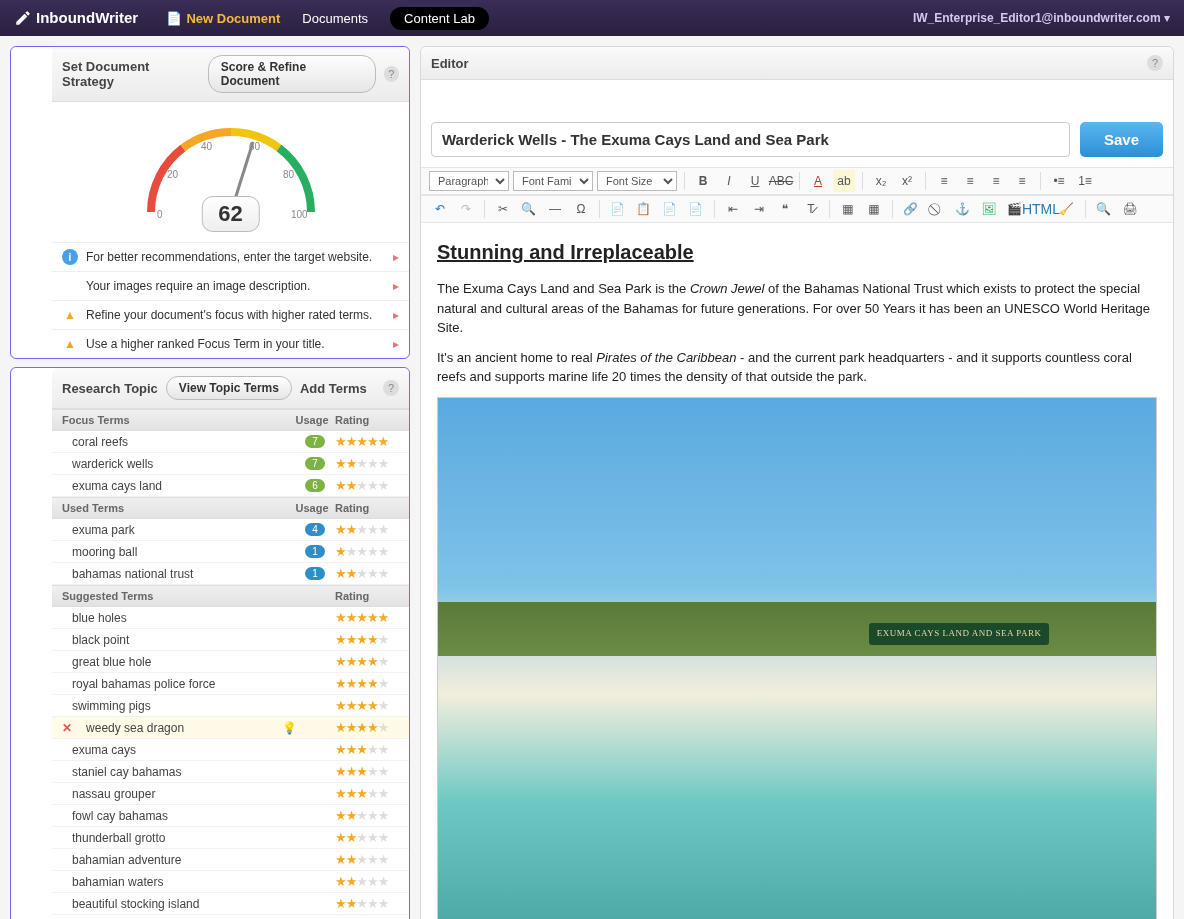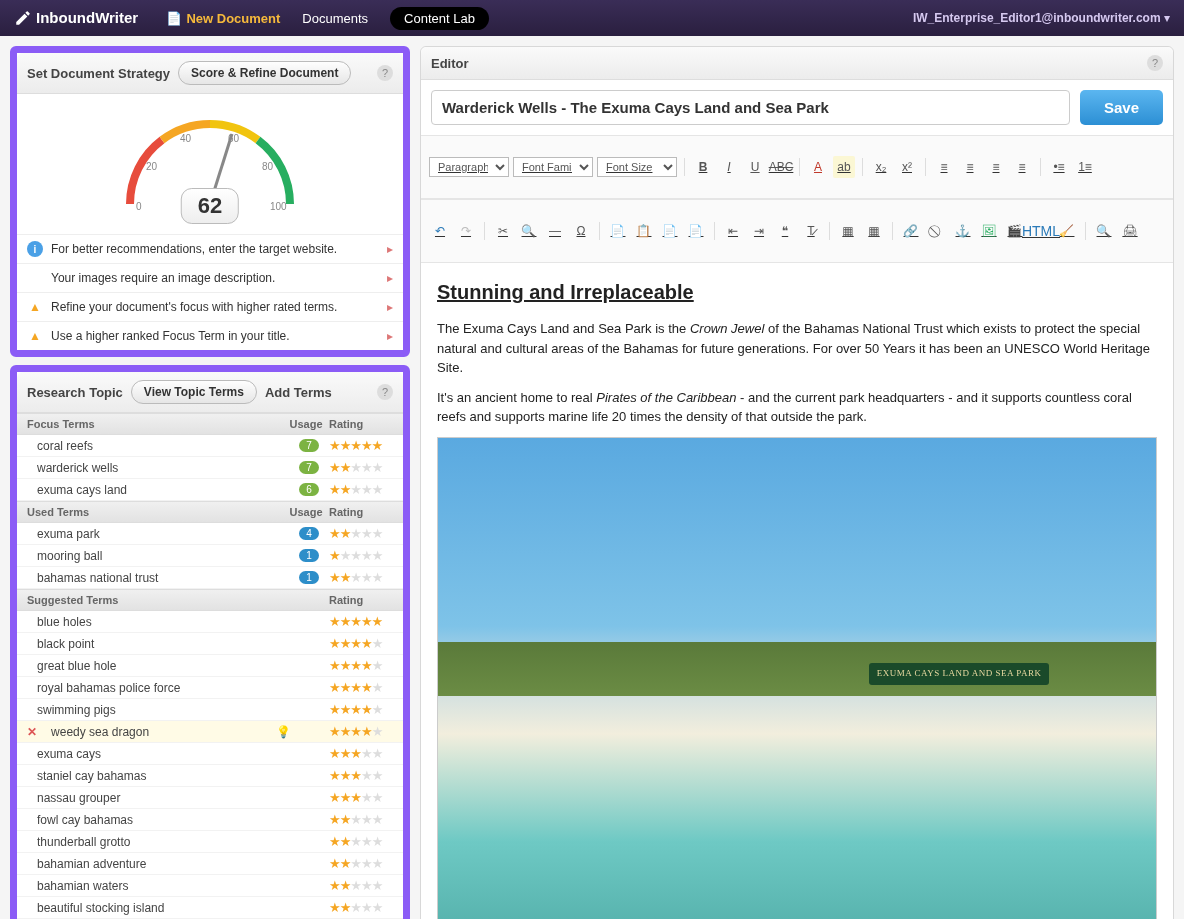--- a/index.html
+++ b/index.html
@@ -10,21 +10,21 @@
 .topnav { display: flex; gap: 22px; margin-left: 28px; align-items: center; }
 .topnav a { color: #fff; text-decoration: none; font-size: 13px; cursor: pointer; }
 .newdoc { color: #f6b93b !important; font-weight: bold; }
 .pill { background: #000; border-radius: 14px; padding: 4px 14px; font-size: 12px; }
 .spacer { flex: 1; }
 .user { color: #d6c9f0; font-size: 12px; }
 .user b { font-weight: bold; }
 
 .main { display: flex; padding: 10px; gap: 10px; }
 .left { width: 400px; display: flex; flex-direction: column; gap: 8px; }
-.panel { background: #fff; border: 7px solid #8b5cf6; border-radius: 6px; }
+.panel { background: #fff; border: 1px solid #8b5cf6; border-radius: 6px; padding-left: 41px; }
 .panel-hdr { display: flex; align-items: center; padding: 8px 10px; background: linear-gradient(#fafafa,#ececec); border-bottom: 1px solid #ddd; border-radius: 6px 6px 0 0; gap: 8px; }
 .panel-hdr .title { font-weight: bold; font-size: 13px; color: #444; }
 .btnpill { background: linear-gradient(#fefefe,#e6e6e6); border: 1px solid #bbb; border-radius: 14px; padding: 4px 12px; font-size: 12px; cursor: pointer; color: #333; font-weight: bold; }
 .help-ic { width: 16px; height: 16px; border-radius: 50%; background: #ddd; color: #888; font-size: 11px; text-align: center; line-height: 16px; cursor: pointer; margin-left: auto; }
 
 .gauge-wrap { height: 140px; position: relative; display: flex; justify-content: center; padding-top: 10px; }
 .gauge { position: relative; width: 200px; height: 120px; }
 .score-box { position: absolute; left: 50%; transform: translateX(-50%); bottom: 0; background: linear-gradient(#fff,#eee); border: 1px solid #bbb; border-radius: 11px; padding: 4px 16px; font-size: 22px; font-weight: bold; color: #333; }
 
 .rec-list { }
@@ -46,25 +46,25 @@
 .term-row .badge { min-width: 20px; text-align: center; border-radius: 10px; color: #fff; font-size: 10px; padding: 1px 6px; margin-right: 10px; }
 .bg-green { background: #7cb342; }
 .bg-blue { background: #2d8ec9; }
 .term-row .stars { width: 64px; color: #f5a623; letter-spacing: -1px; font-size: 13px; }
 .term-row .stars .off { color: #ddd; }
 .x-ic { color:#d55; margin-right:4px; font-weight:bold; cursor:pointer; }
 .bulb { color:#f5c542; margin-right:8px; }
 
 .right { flex: 1; }
 .ed-panel { background:#fff; border:1px solid #d8d8d8; border-radius:6px; height: 100%; display:flex; flex-direction:column; }
-.title-row { display:flex; gap:10px; padding:10px; }
+.title-row { display:flex; gap:10px; padding:10px;margin-top:32px; }
 .title-input { flex:1; border:1px solid #ccc; border-radius:4px; padding:8px 10px; font-size:15px; font-weight:bold; color:#333; }
 .save-btn { background: linear-gradient(#5bb6f0,#2c8fd4); color:#fff; border:none; border-radius:5px; padding:8px 24px; font-size:15px; font-weight:bold; cursor:pointer; }
 
-.toolbar { border-top:1px solid #e5e5e5; border-bottom:1px solid #e5e5e5; padding:20px 8px; display:flex; flex-wrap:wrap; gap:4px; align-items:center; background:#fafafa;text-decoration:underline; }
+.toolbar { border-top:1px solid #e5e5e5; border-bottom:1px solid #e5e5e5; padding:2px 8px; display:flex; flex-wrap:wrap; gap:4px; align-items:center; background:#fafafa; }
 .tb-sel { border:1px solid #bbb; font-size:11px; padding:2px 4px; background:#fff; color:#555; }
 .tb-btn { width:22px; height:22px; display:inline-flex; align-items:center; justify-content:center; font-size:12px; cursor:pointer; border:1px solid transparent; border-radius:2px; color:#555; }
 .tb-sep { width:1px; height:18px; background:#ddd; margin:0 3px; }
 
 .editor-body { flex:1; padding:14px 16px; overflow:auto; font-size:13px; color:#222; line-height:1.5; }
 .editor-body h2 { font-size:20px; font-weight:bold; text-decoration:underline; margin-bottom:12px; }
 .editor-body p { margin-bottom:10px; }
 .editor-body em { font-style:italic; }
 
 .img-ph { width:100%; height:540px; border:1px solid #ccc; background: linear-gradient(to bottom, #5aa9e0 0%, #7ec3e8 35%, #c9dce0 45%, #f2eedd 55%, #6ec9c4 75%, #4aa6a0 100%); position:relative; }

